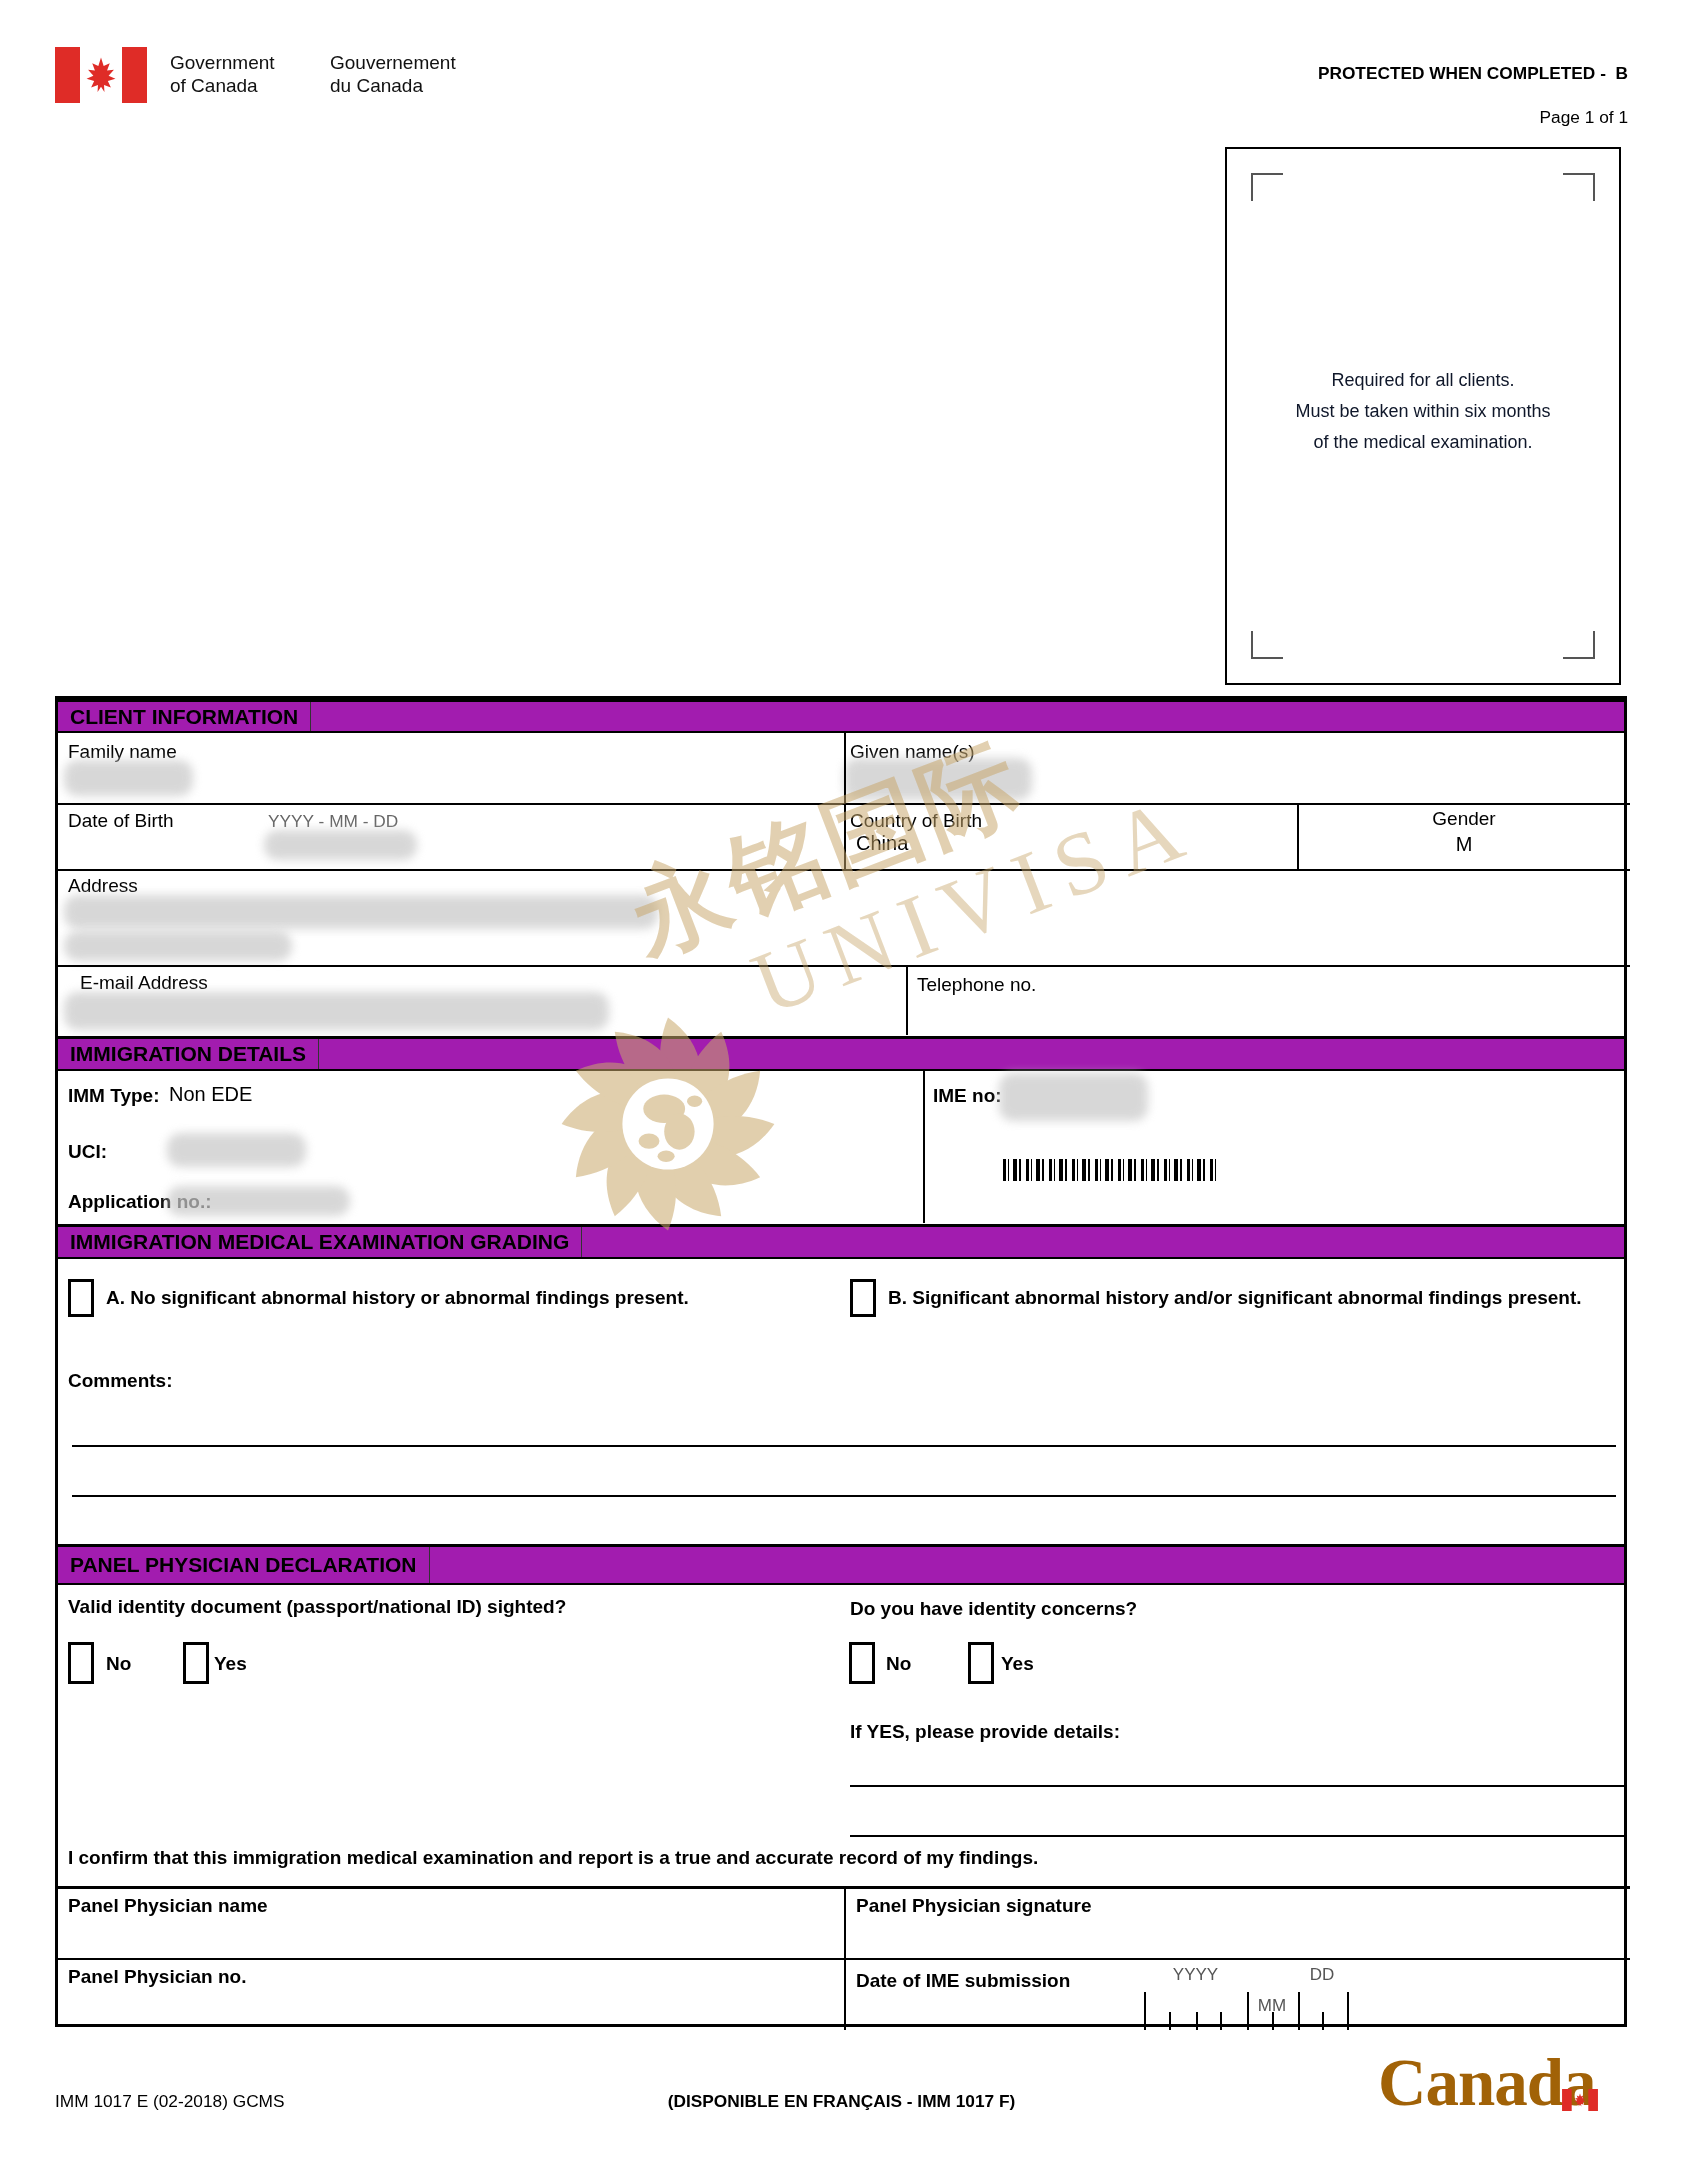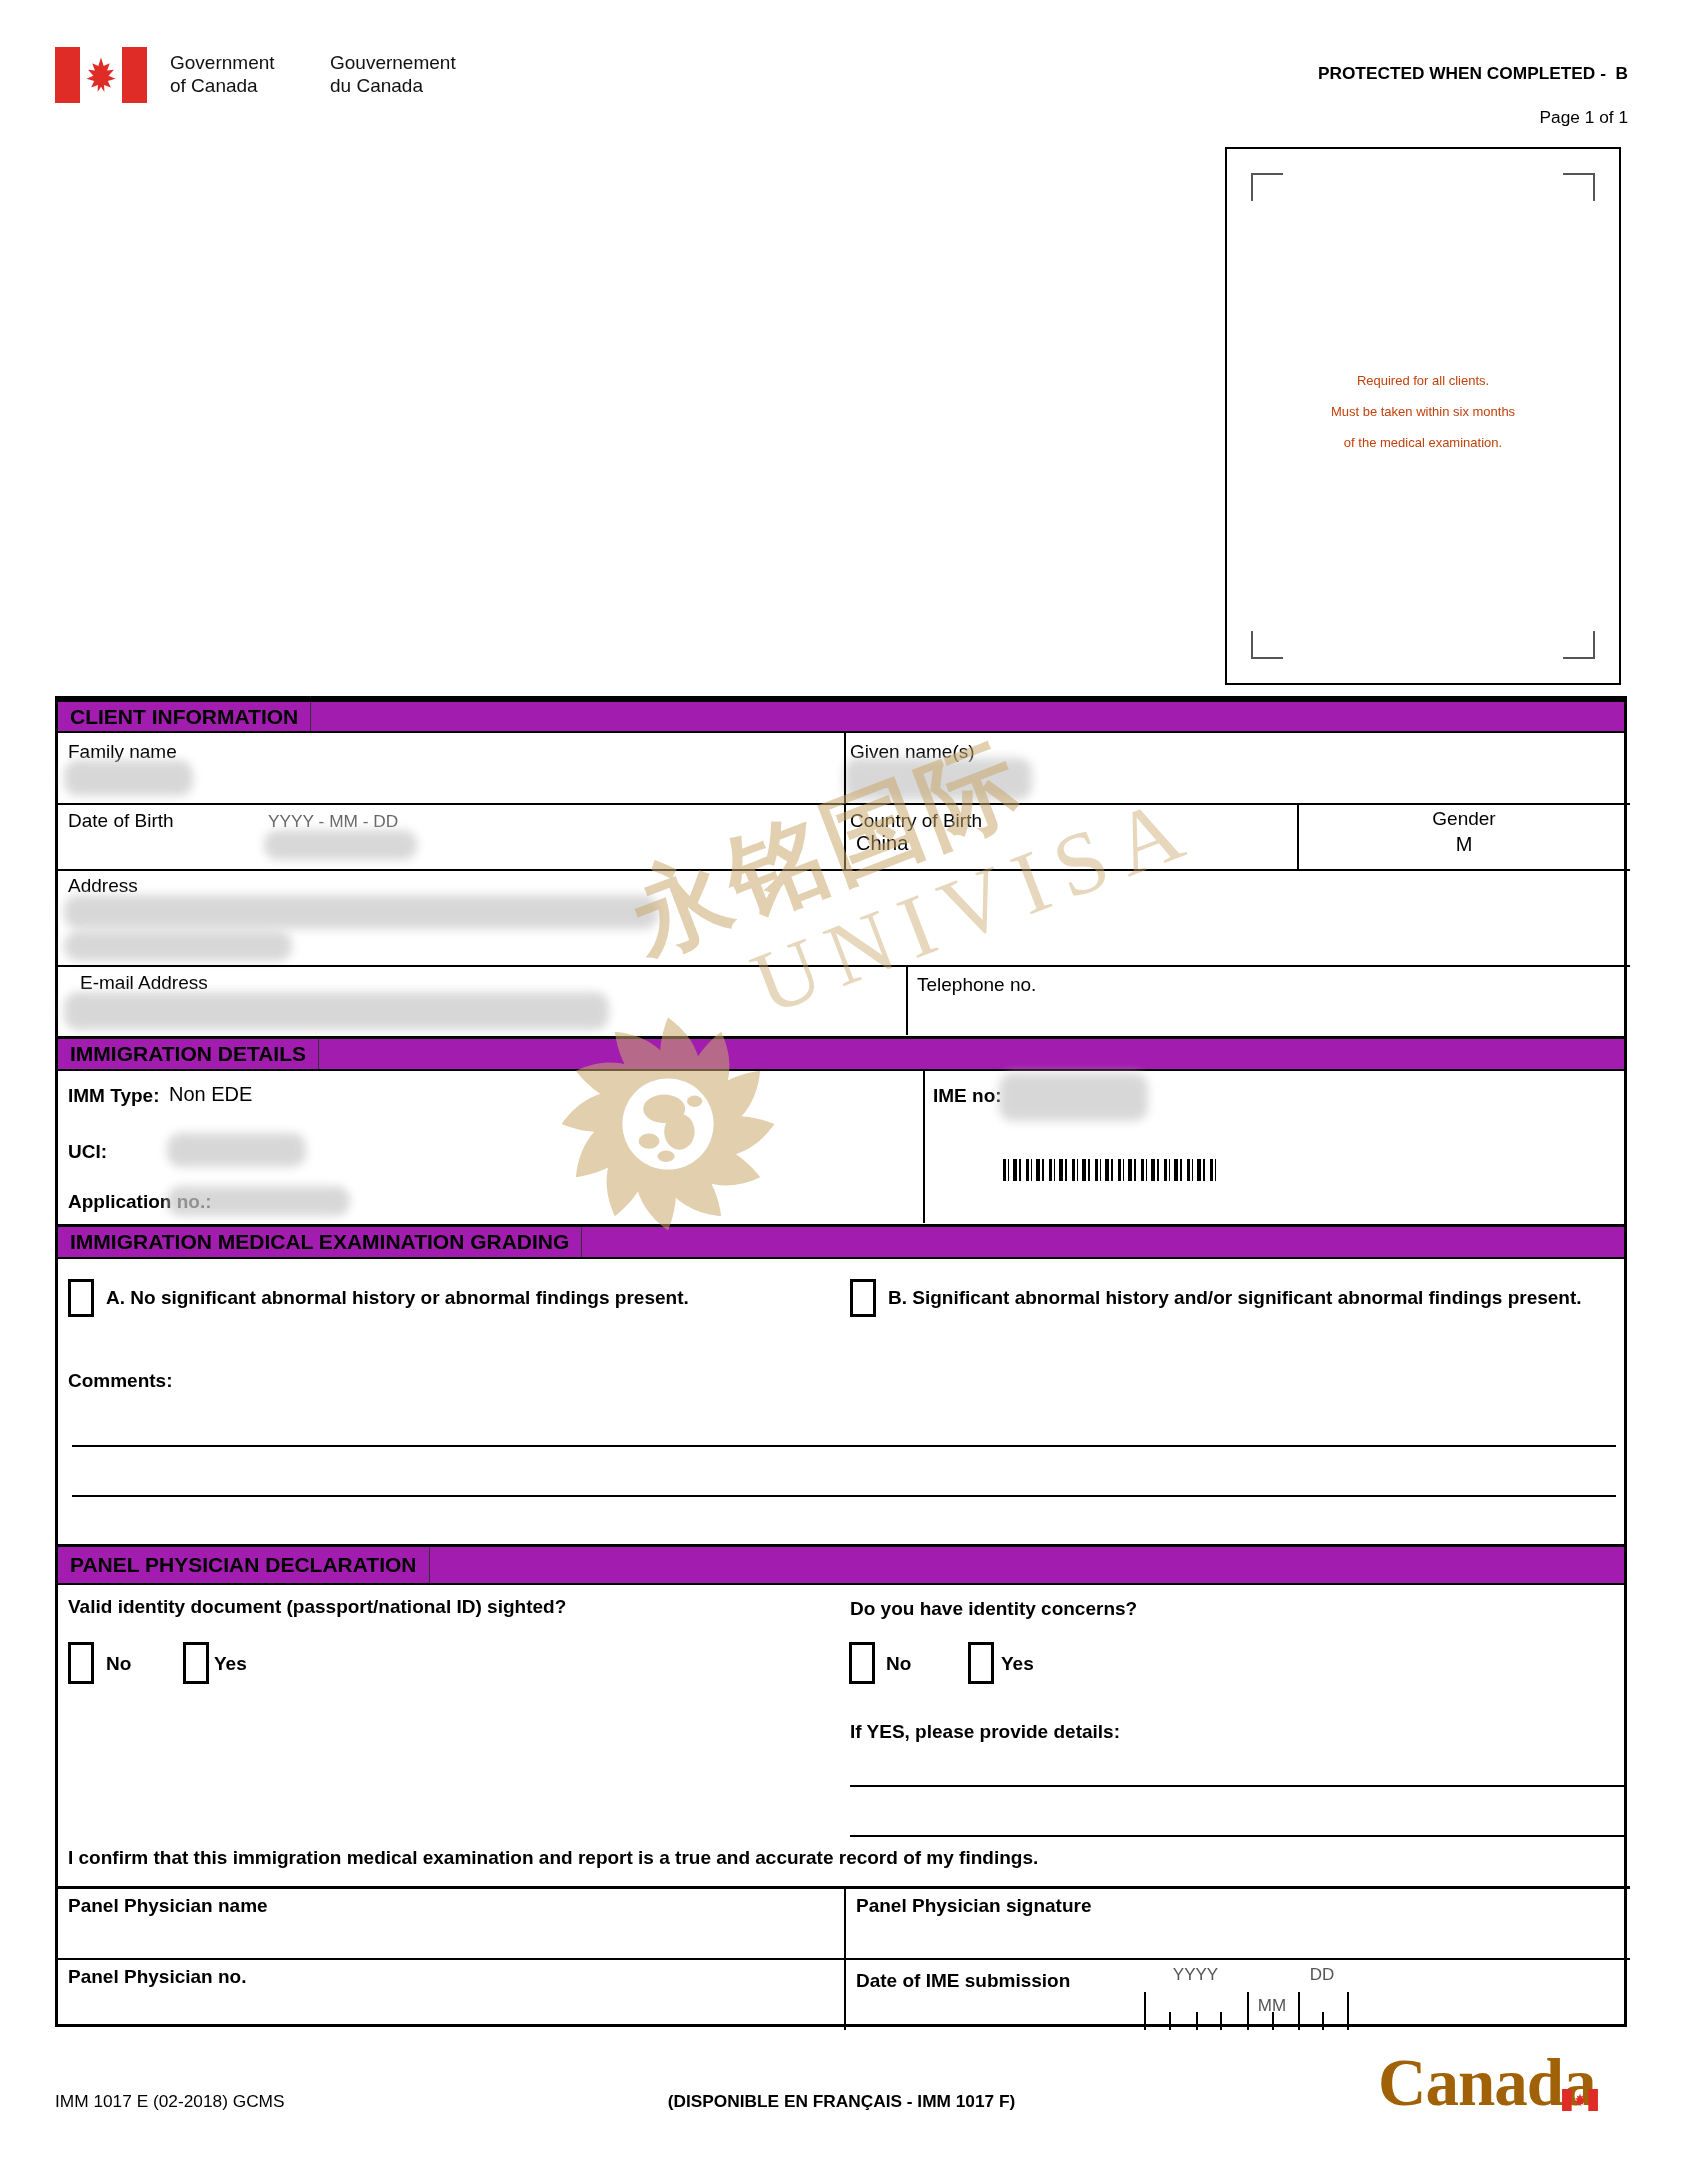--- a/index.html
+++ b/index.html
@@ -21,21 +21,21 @@
   .flag .bar { width:25px; background:#df2c27; }
   .flag .mid { flex:1; display:flex; align-items:center; justify-content:center; }
   .govtext { font-size:19px; line-height:23px; color:#111; }
   
   .photobox { border:2px solid #000; box-sizing:border-box; }
   .crop { position:absolute; width:30px; height:26px; }
   .crop.tl { border-left:2px solid #555; border-top:2px solid #555; }
   .crop.tr { border-right:2px solid #555; border-top:2px solid #555; }
   .crop.bl { border-left:2px solid #555; border-bottom:2px solid #555; }
   .crop.br { border-right:2px solid #555; border-bottom:2px solid #555; }
-  .phototext { text-align:center; font-size:13px; line-height:31px; color:#c2410c; }
+  .phototext { text-align:center; font-size:18px; line-height:31px; color:#0f172a; }
   
   .formtable { position:absolute; left:55px; top:696px; width:1572px; height:1331px;
     border:3px solid #000; box-sizing:border-box; background:transparent; }
   .secbar { position:absolute; left:0; width:100%; background:#a21caf;
     border-top:3px solid #000; border-bottom:2px solid #000; box-sizing:border-box;
     display:flex; align-items:stretch; }
   .secbar .sectitle { font-weight:bold; font-size:21px; padding:0 12px;
     display:flex; align-items:center; border-right:1.5px solid #333; }
   .blob { position:absolute; background:#c9c9c9; border-radius:14px;
     filter:blur(5px); opacity:.72; }

